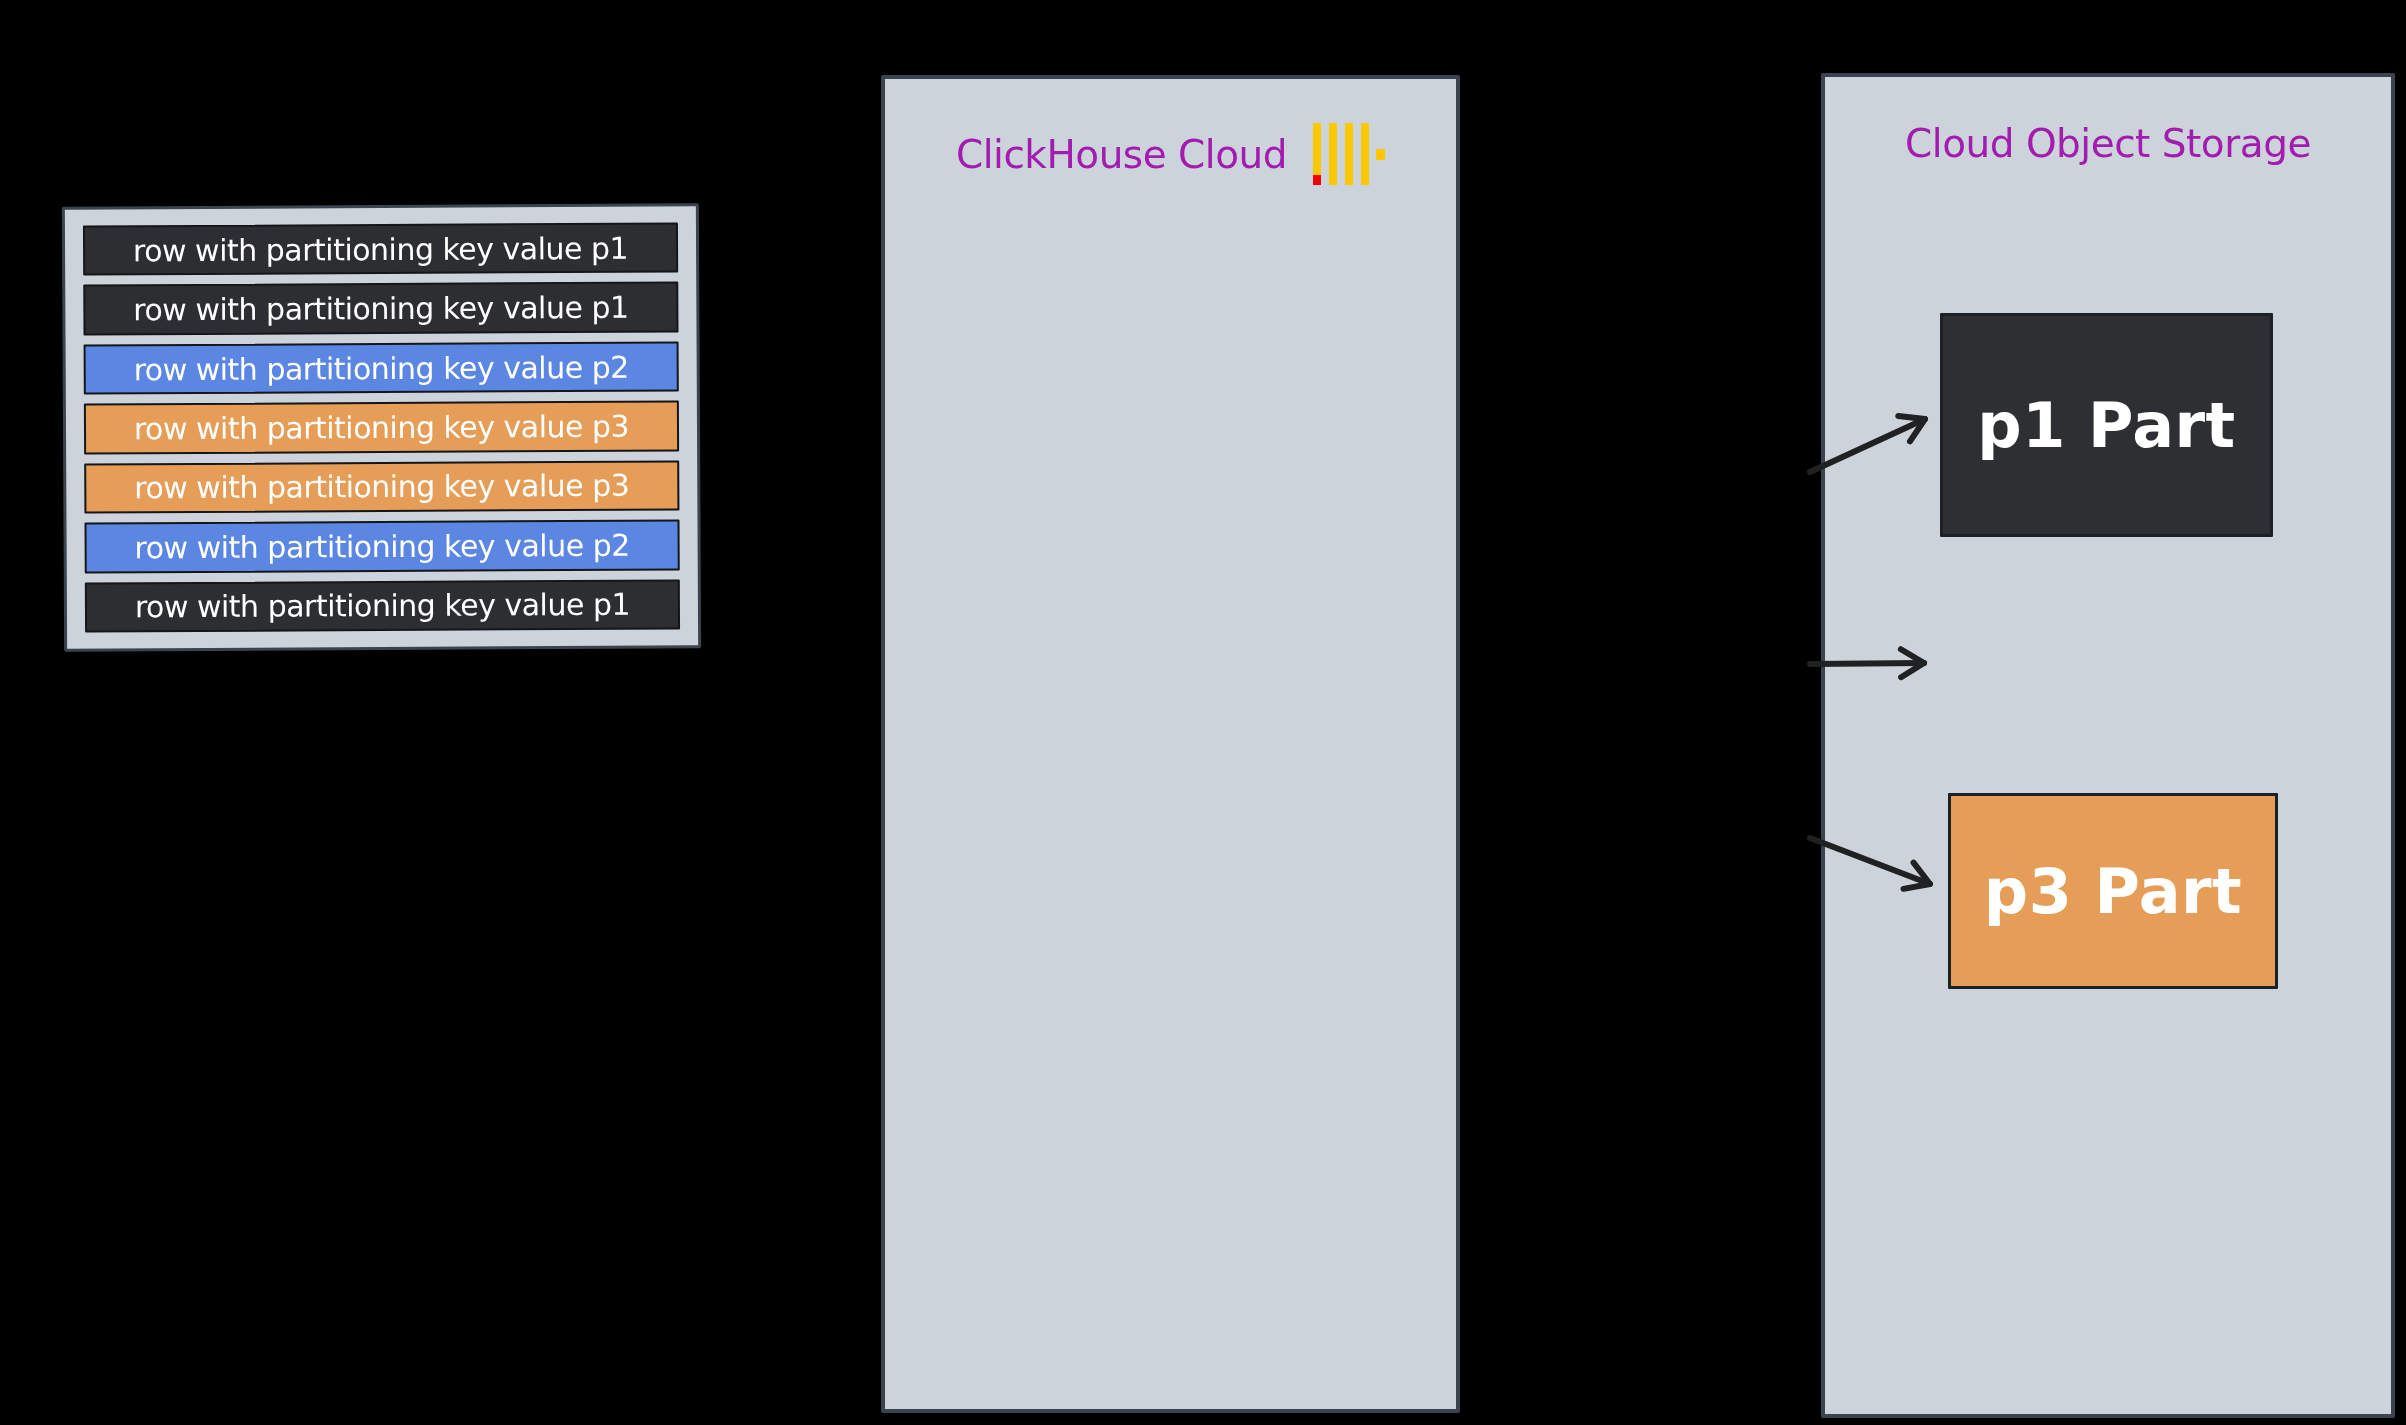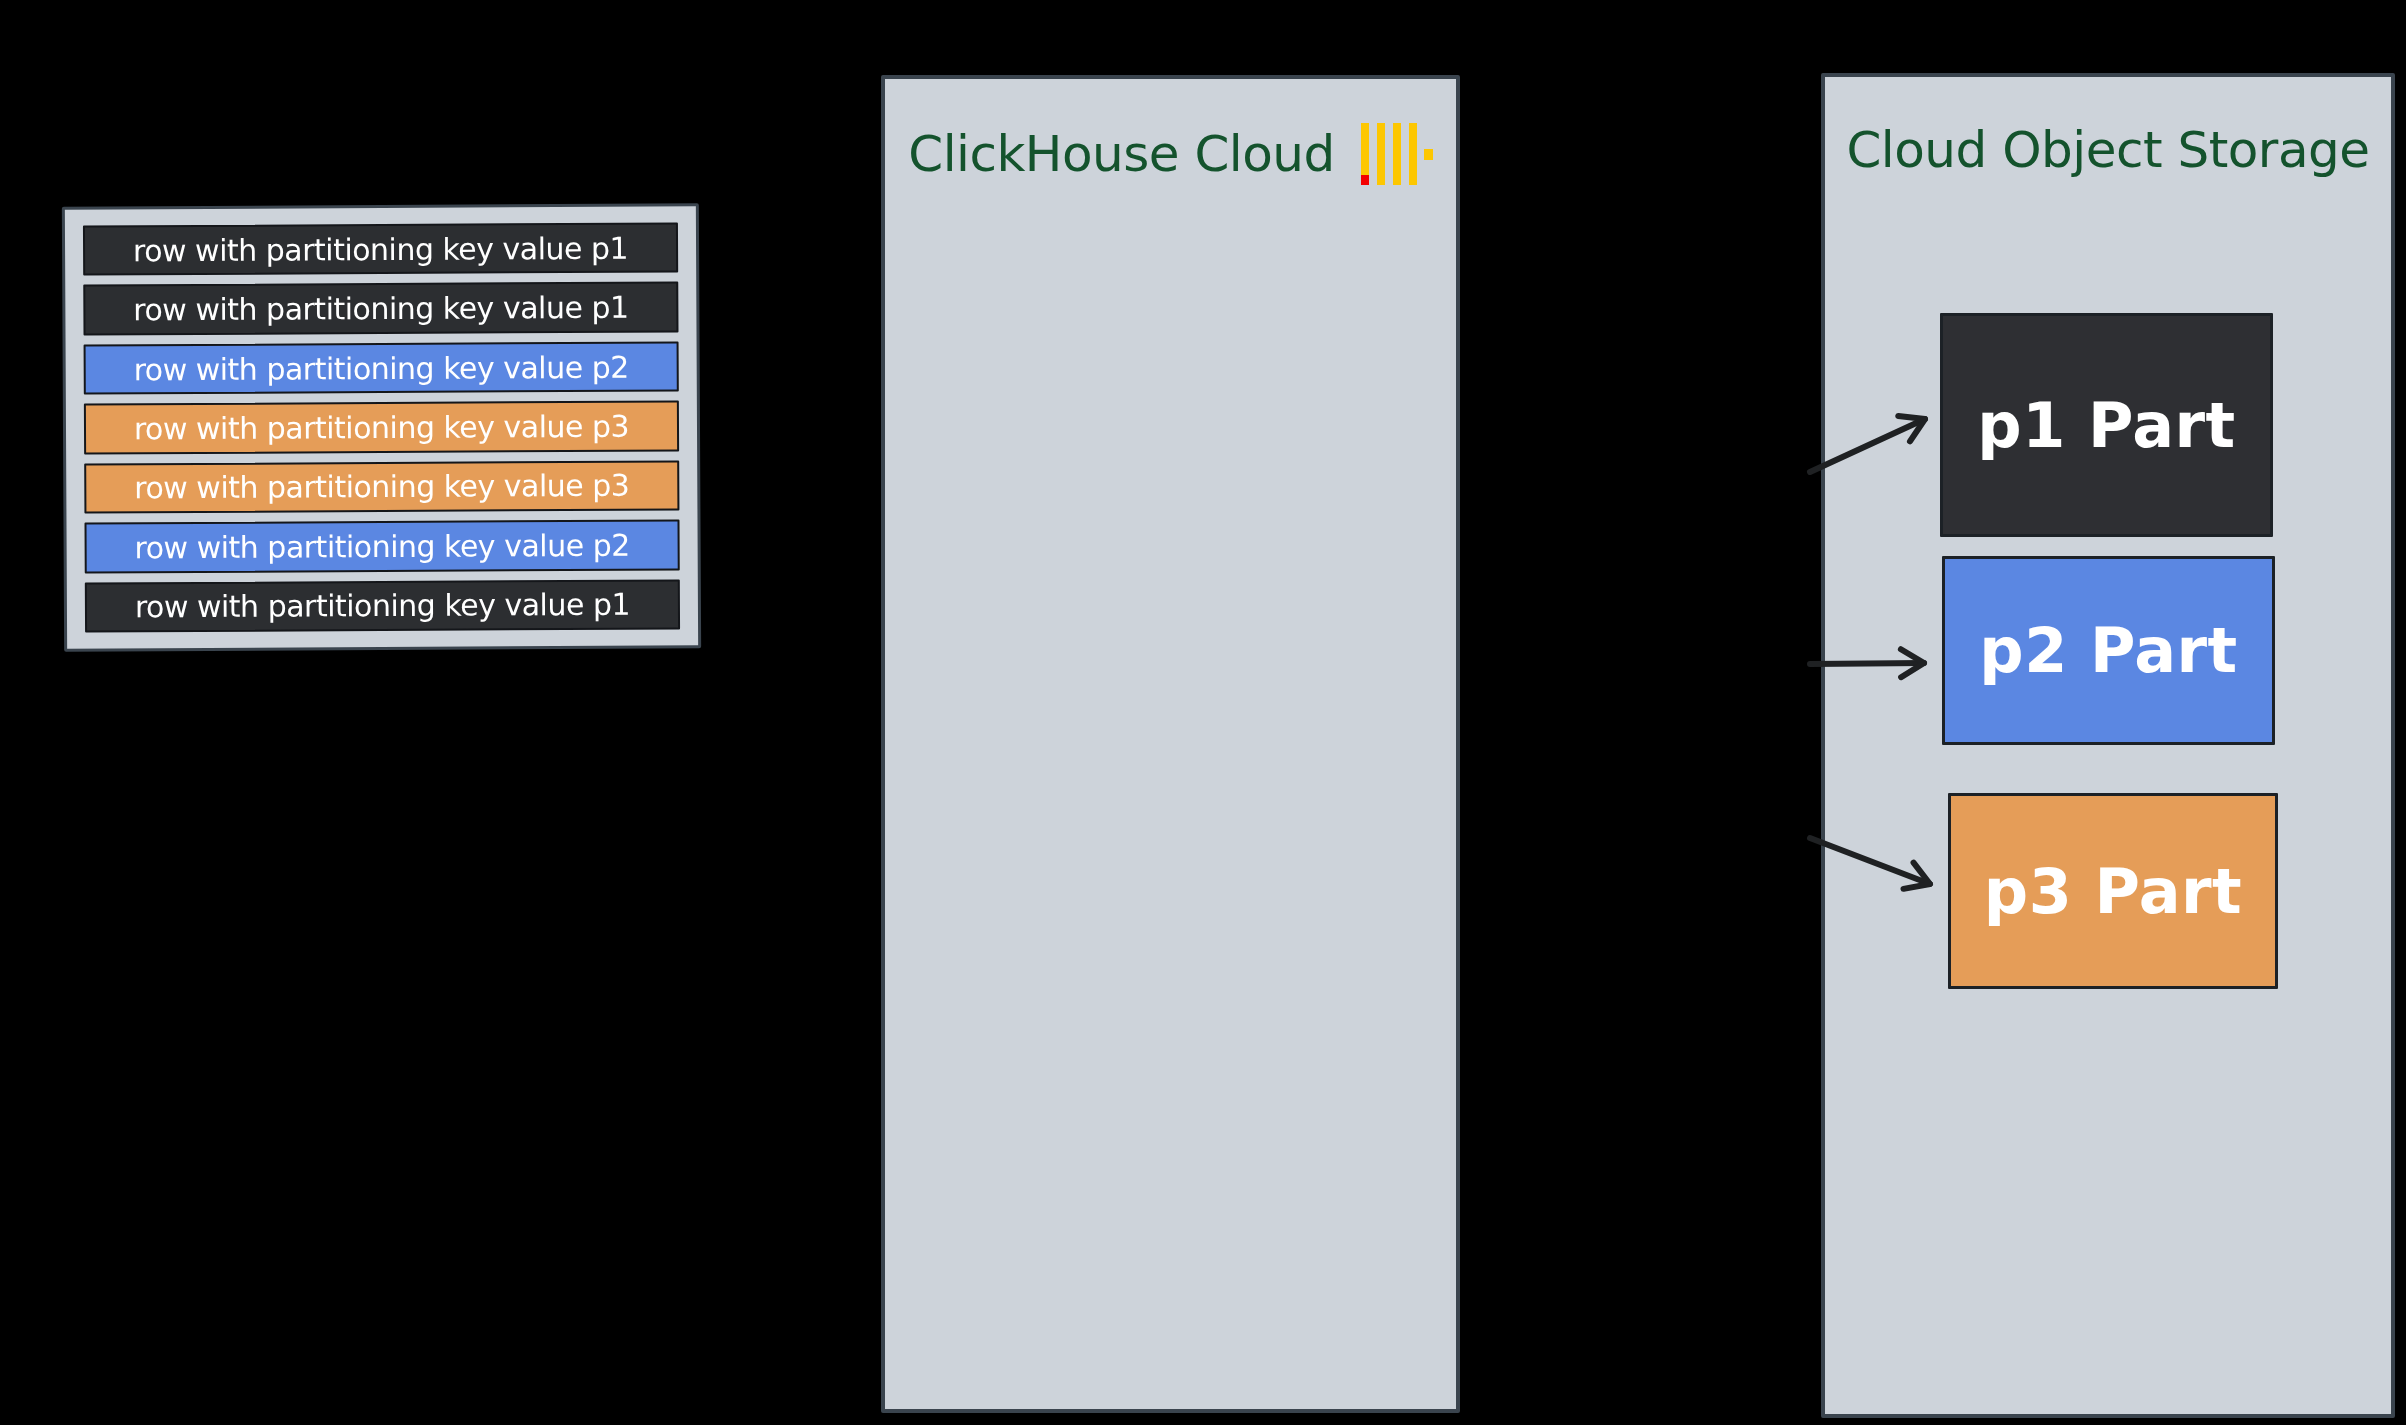--- a/index.html
+++ b/index.html
@@ -52,22 +52,22 @@
     width: 579px; height: 1338px;
   }
   .panel-title-row {
     display: flex;
     align-items: center;
     justify-content: center;
     gap: 26px;
     padding-top: 44px;
   }
   .panel-title {
-    color: #14532d;
-    font-size: 50px;
+    color: #a21caf;
+    font-size: 39px;
     letter-spacing: -0.5px;
     white-space: nowrap;
   }
 
   
   .ch-logo {
     display: flex;
     align-items: center;
     gap: 8px;
     height: 62px;
@@ -152,21 +152,20 @@
     </div>
   </div>
 
   <div class="panel" id="storage-panel">
     <div class="panel-title-row">
       <span class="panel-title">Cloud Object Storage</span>
     </div>
   </div>
 
   <div class="part-box" id="part-p1" style="background-color: rgb(46, 47, 51);">p1 Part</div>
-  <div class="part-box" id="part-p2" style="background-color: rgb(91, 135, 226);">p2 Part</div>
   <div class="part-box" id="part-p3" style="background-color: rgb(229, 157, 88);">p3 Part</div>
 
   <svg id="arrows-overlay" viewBox="0 0 2406 1425" xmlns="http://www.w3.org/2000/svg">
     <defs>
       <marker id="ah" markerUnits="userSpaceOnUse" markerWidth="44" markerHeight="44" refX="31" refY="22" orient="auto">
         <path d="M8,8 L31,22 L8,36" fill="none" stroke="#1f2123" stroke-width="6" stroke-linecap="round" stroke-linejoin="round"></path>
       </marker>
     </defs>
     <line x1="1810" y1="472" x2="1925" y2="419" stroke="#1f2123" stroke-width="6" stroke-linecap="round" marker-end="url(#ah)"></line>
     <line x1="1810" y1="664" x2="1924" y2="663" stroke="#1f2123" stroke-width="6" stroke-linecap="round" marker-end="url(#ah)"></line>

